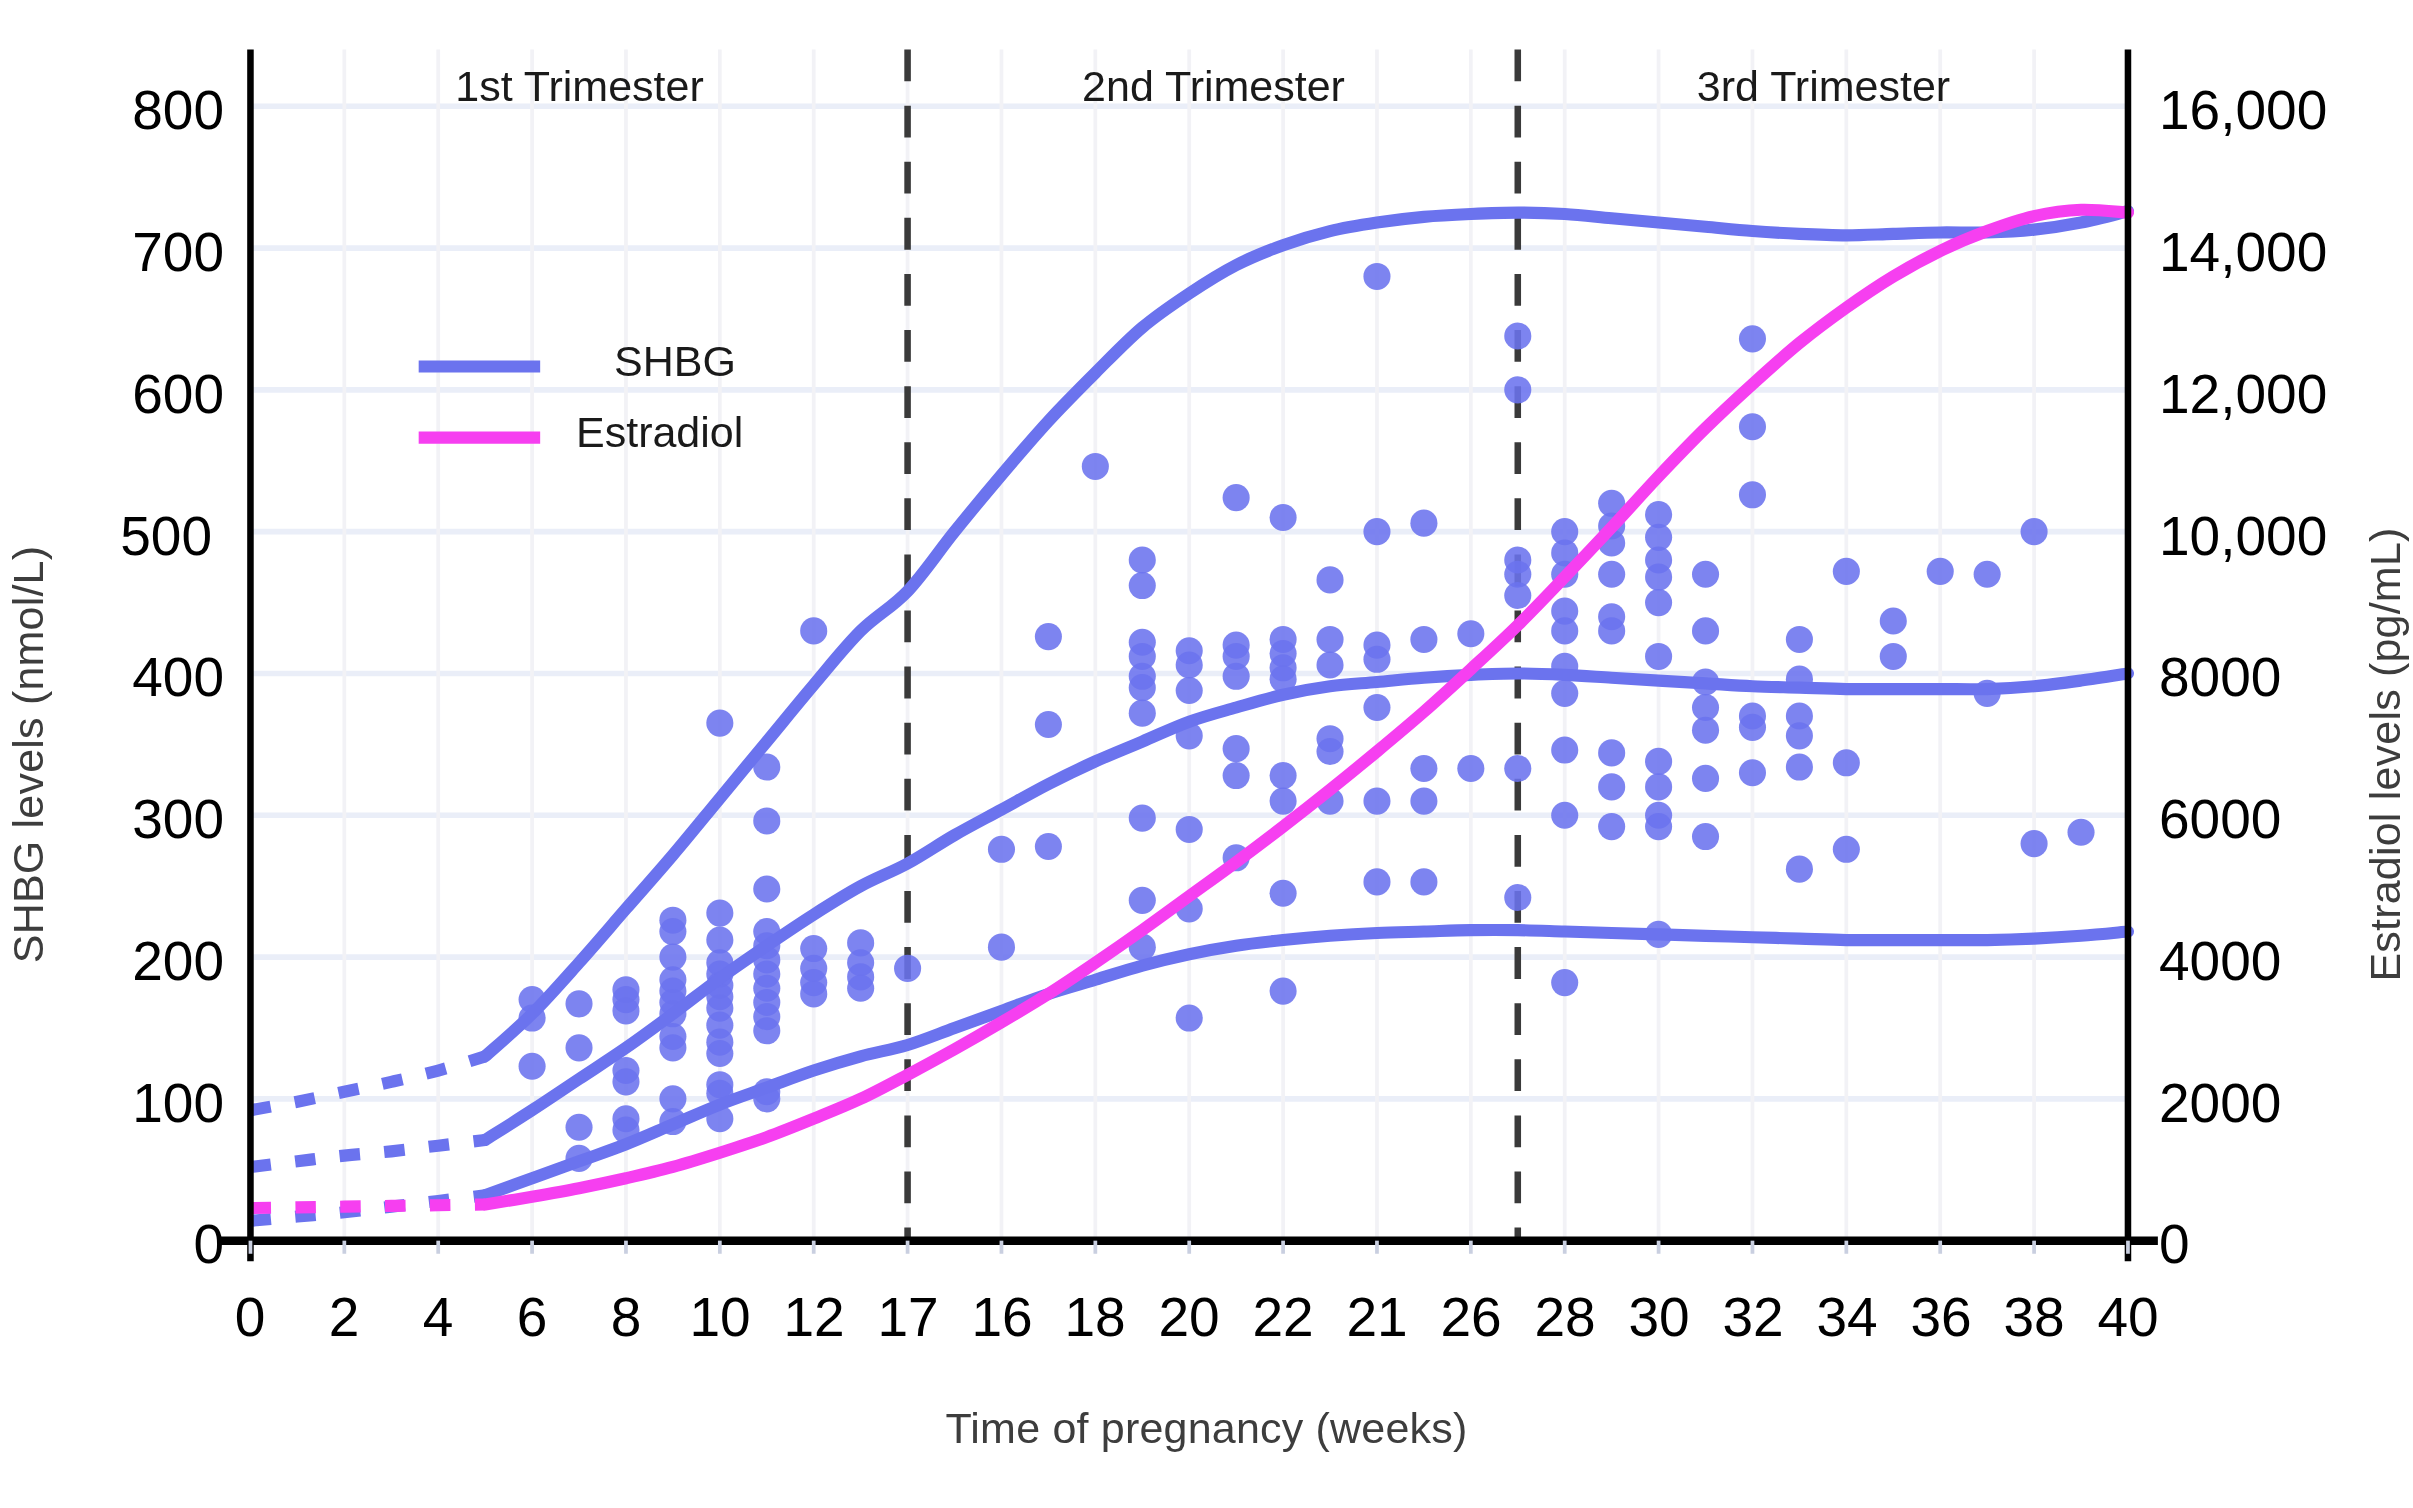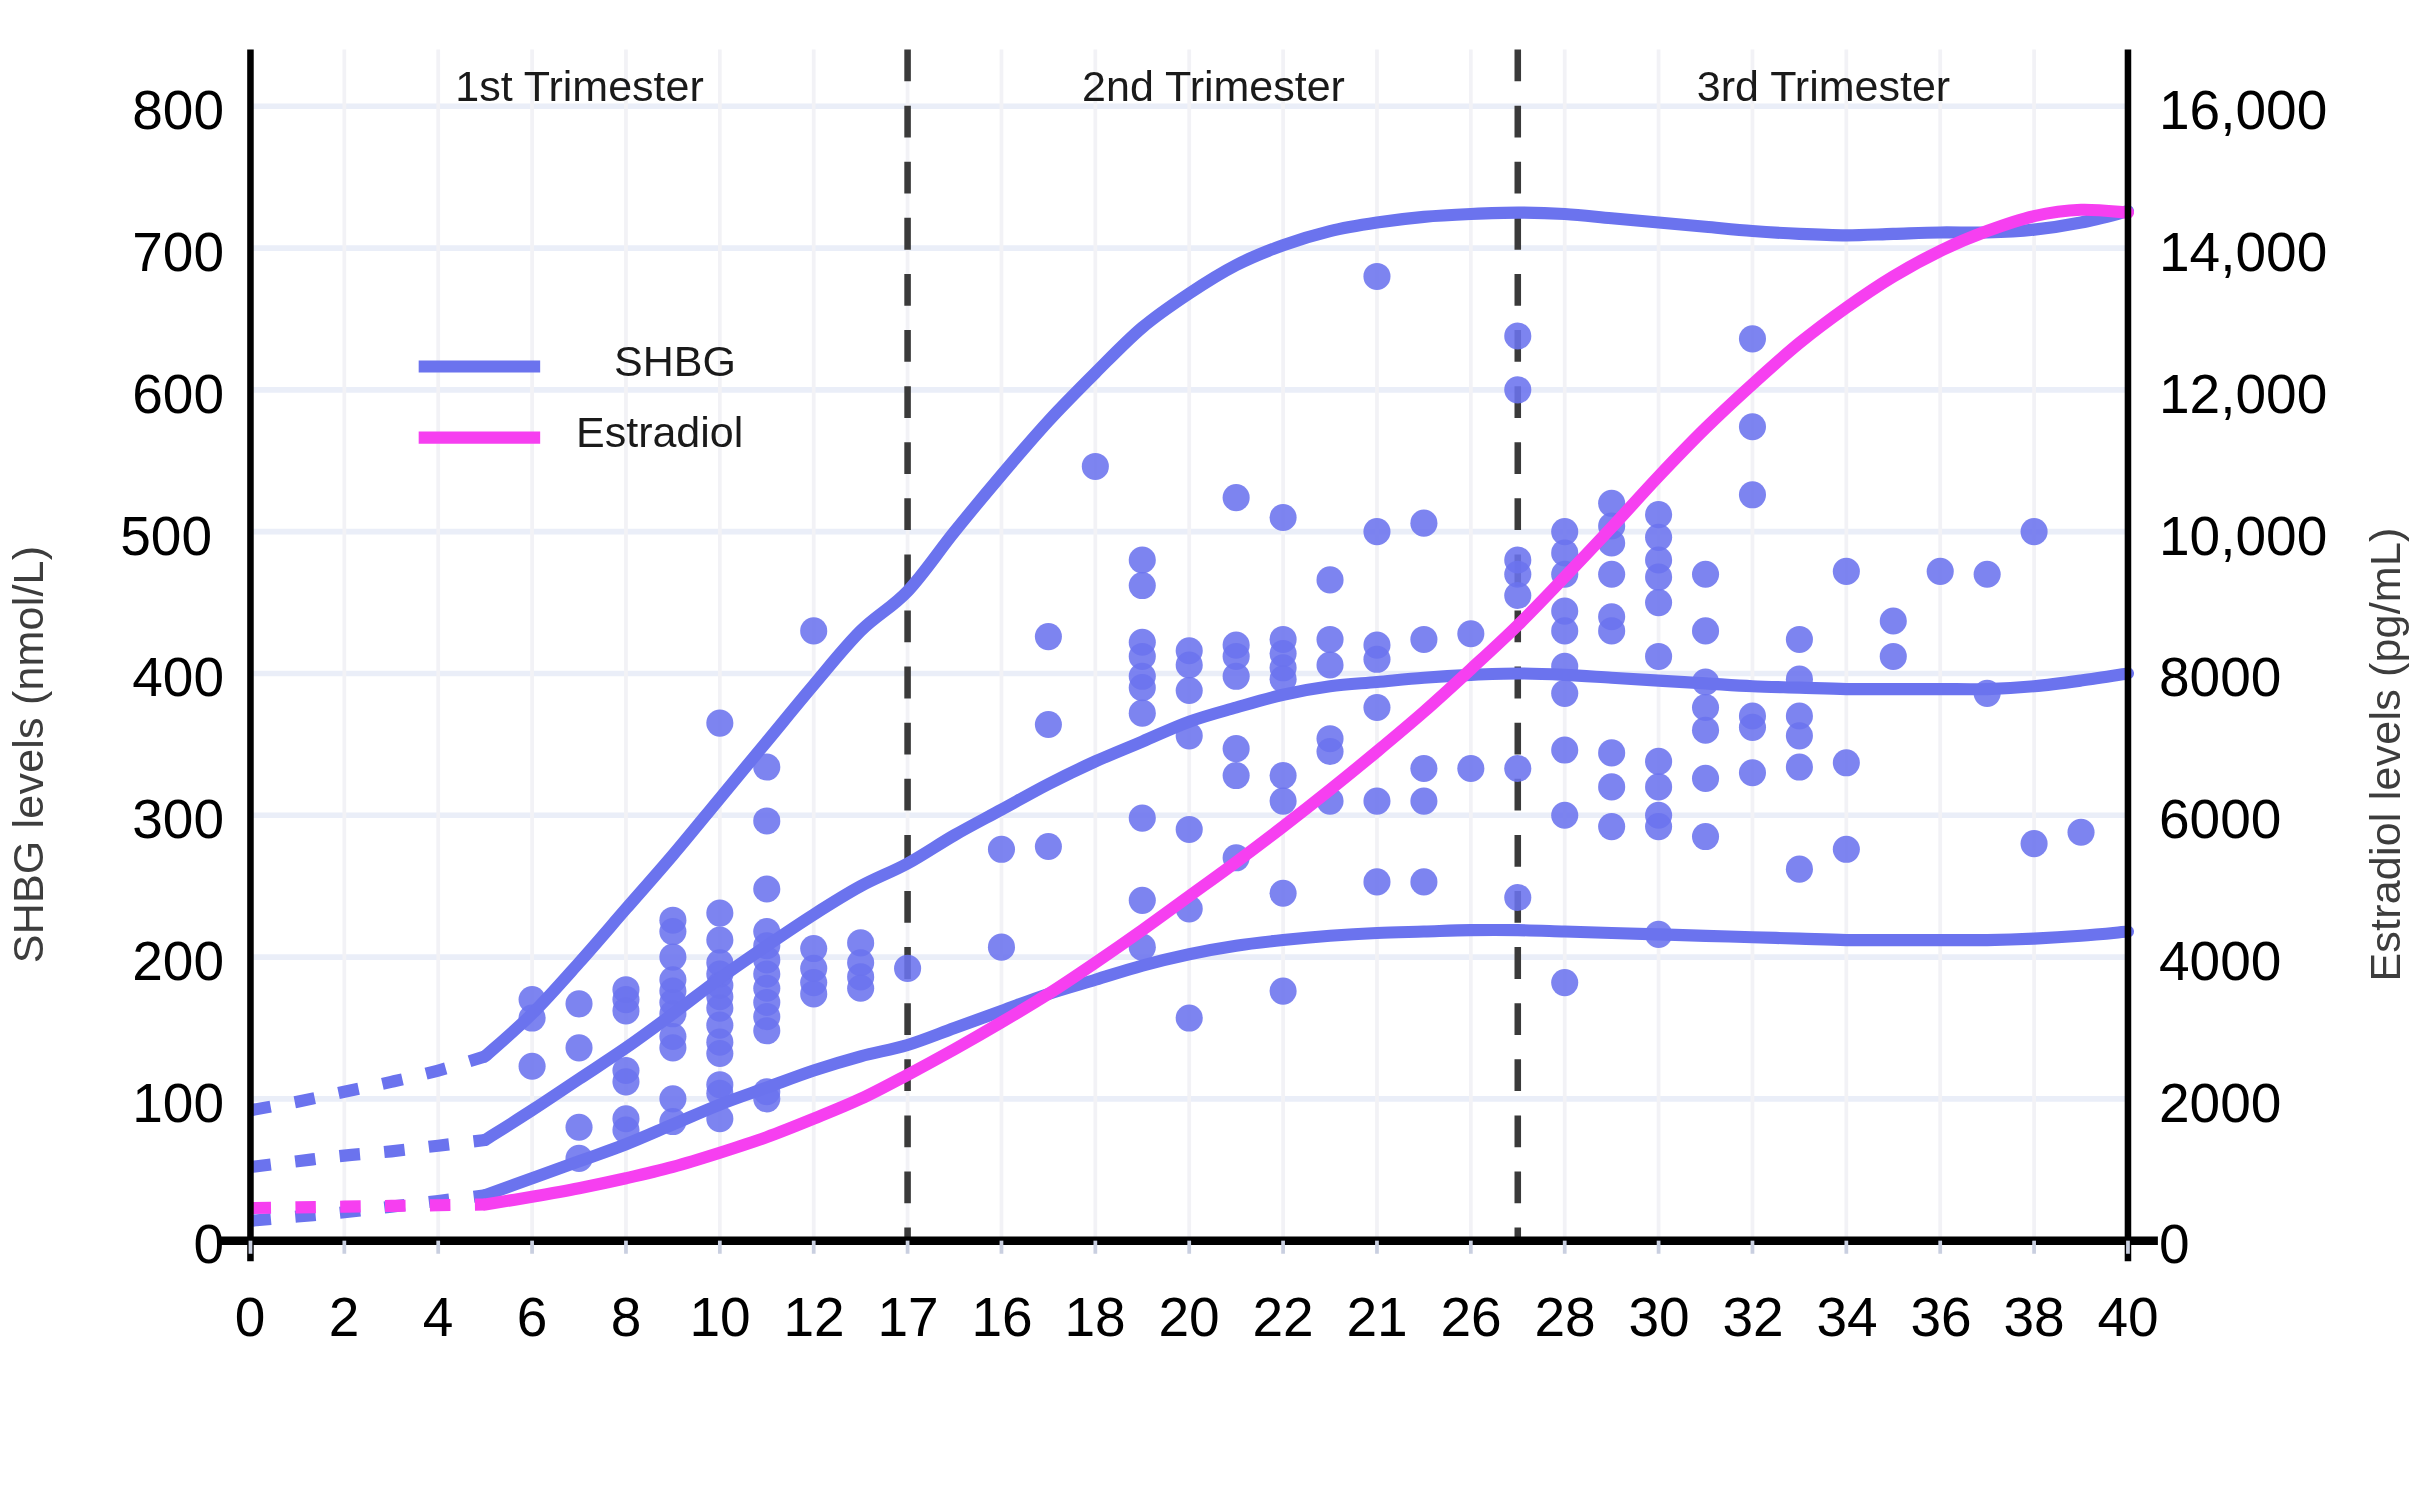--- a/index.html
+++ b/index.html
@@ -353,20 +353,21 @@
         <line x1="2277" y1="1327" x2="2277" y2="1341" stroke="#c9cfe0" stroke-width="4"></line>
       </g>
     <g id="legend-layer">
         <line x1="448" y1="392" x2="578" y2="392" stroke="#6B73EE" stroke-width="13" stroke-linecap="butt"></line>
         <line x1="448" y1="468" x2="578" y2="468" stroke="#F63FF0" stroke-width="13" stroke-linecap="butt"></line>
       </g>
   </svg>
 
   <div class="axis-title" id="ylabel-left">SHBG levels (nmol/L)</div>
   <div class="axis-title" id="ylabel-right">Estradiol levels (pg/mL)</div>
+  <div class="axis-title" id="xlabel">Time of pregnancy (weeks)</div>
 
   <div id="ticks-y-left">
       <div class="tick-label tick-y-left" style="left: 56px; width: 168px; top: 1212px;">0</div>
       <div class="tick-label tick-y-left" style="left: 56px; width: 168px; top: 1071px;">100</div>
       <div class="tick-label tick-y-left" style="left: 56px; width: 168px; top: 929px;">200</div>
       <div class="tick-label tick-y-left" style="left: 56px; width: 168px; top: 787px;">300</div>
       <div class="tick-label tick-y-left" style="left: 56px; width: 168px; top: 645px;">400</div>
       <div class="tick-label tick-y-left" style="left: 44px; width: 168px; top: 504px;">500</div>
       <div class="tick-label tick-y-left" style="left: 56px; width: 168px; top: 362px;">600</div>
       <div class="tick-label tick-y-left" style="left: 56px; width: 168px; top: 220px;">700</div>

